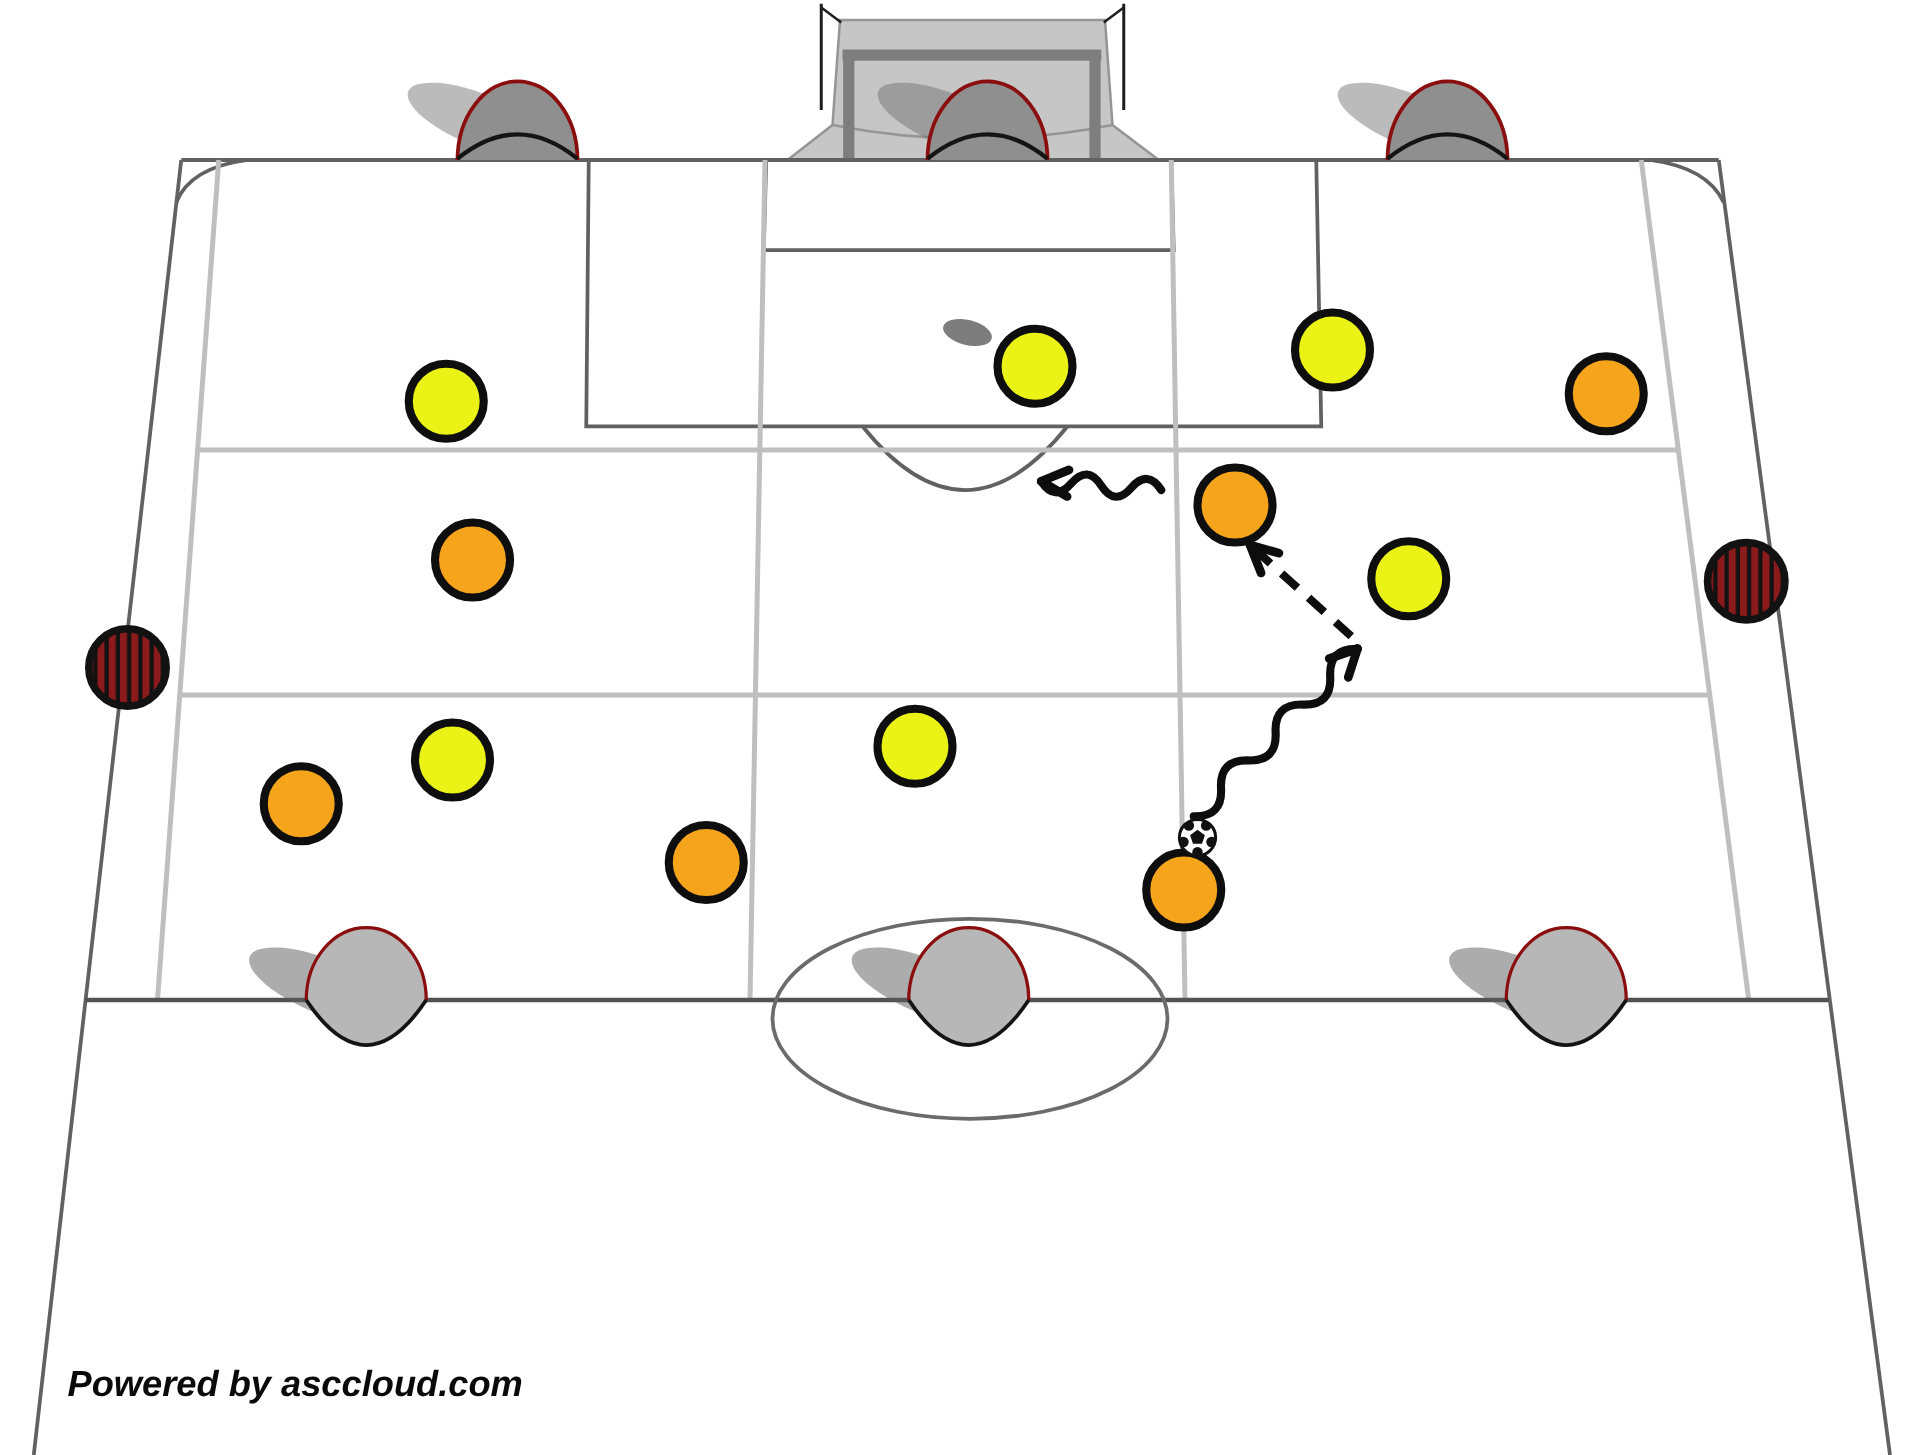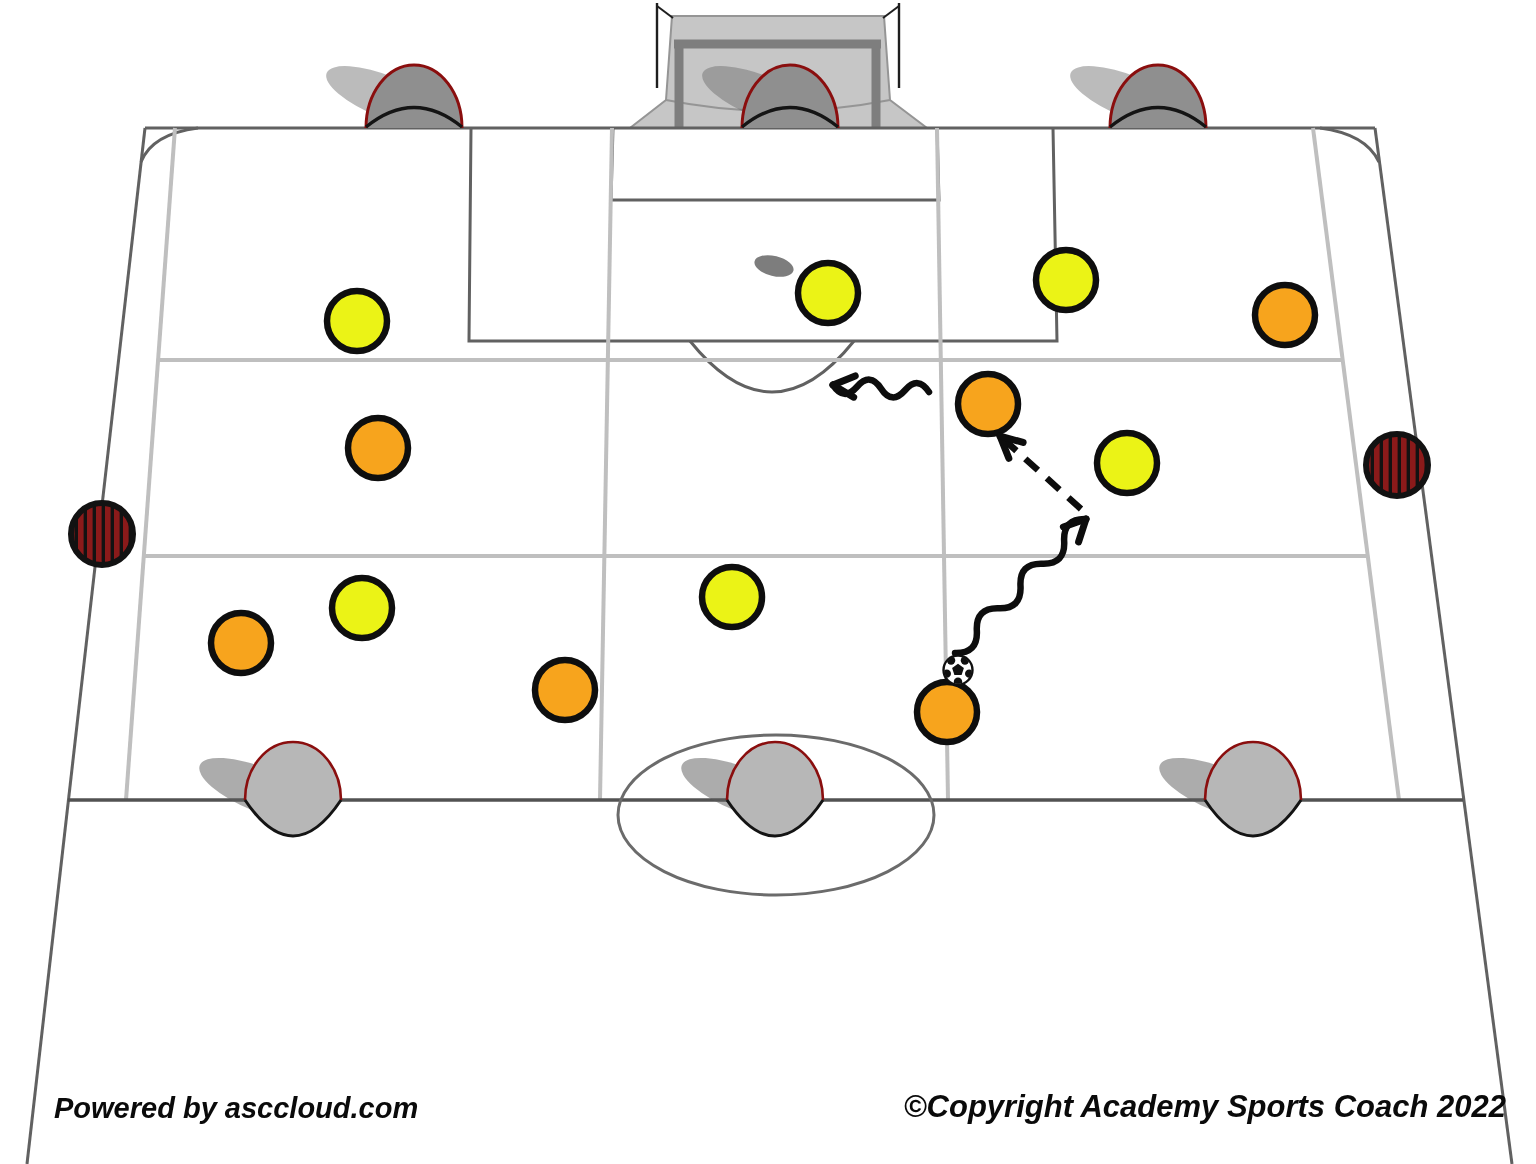--- a/index.html
+++ b/index.html
@@ -130,14 +130,13 @@
             <circle cx="964.9358659770512" cy="660.4535994663756" r="4.2" fill="#101010"></circle>
             <circle cx="969.2224668922828" cy="673.6464005336244" r="4.2" fill="#101010"></circle>
             <circle cx="958" cy="681.8" r="4.2" fill="#101010"></circle>
             <circle cx="946.7775331077172" cy="673.6464005336244" r="4.2" fill="#101010"></circle>
             <circle cx="951.0641340229488" cy="660.4535994663756" r="4.2" fill="#101010"></circle>
           </g>
         </g>
       </g>
   </svg>
   <div class="footer f-left">Powered by asccloud.com</div>
-  <div class="footer f-right">©Copyright Academy Sports Coach 2022</div>
 </div>
 
 </body></html>

